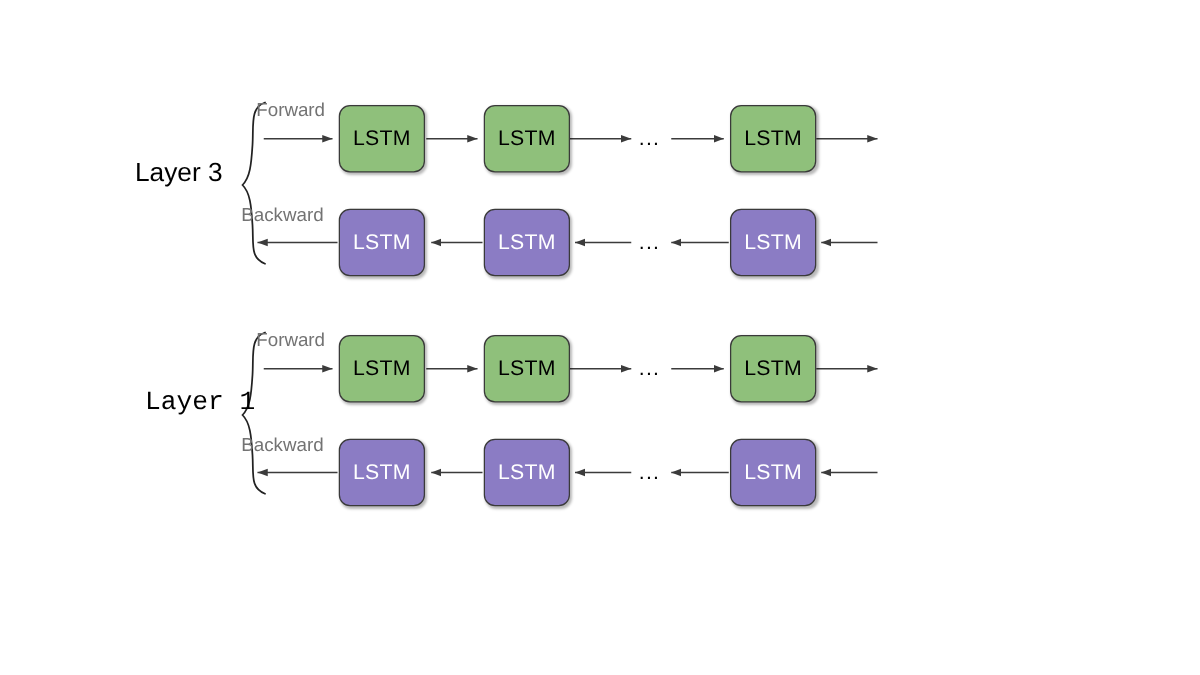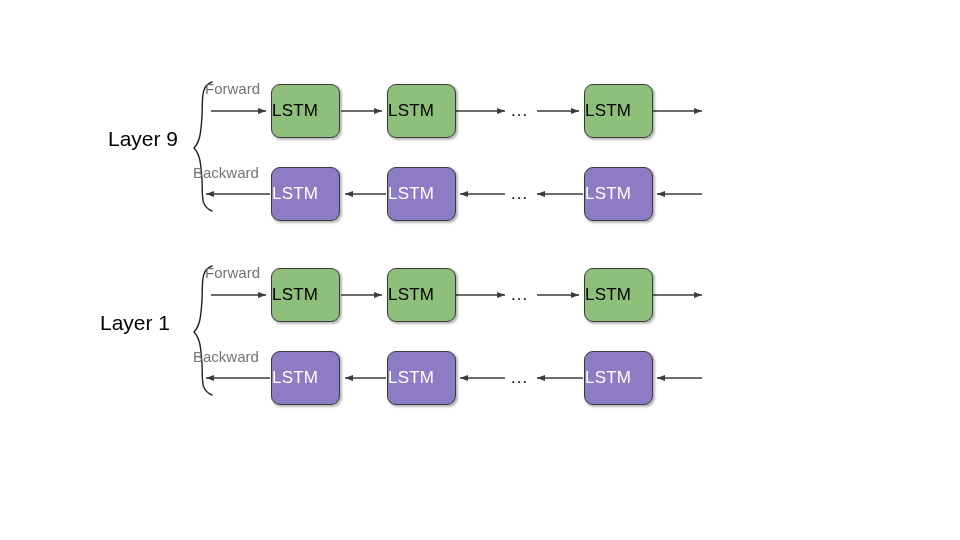--- a/index.html
+++ b/index.html
@@ -22,20 +22,21 @@
     width: 960px;
     height: 540px;
   }
   .lstm-box {
     position: absolute;
     box-sizing: border-box;
     border: 1.3px solid #3a3a3a;
     border-radius: 9px;
     display: flex;
     align-items: center;
+    justify-content: center;
     font-size: 17px;
     letter-spacing: 0.2px;
     box-shadow: 1.5px 1.5px 2.2px rgba(0,0,0,0.28);
   }
   .lstm-box.forward {
     background: #8FC07B;
     color: #000000;
   }
   .lstm-box.backward {
     background: #8B7CC4;
@@ -114,21 +115,21 @@
              C 200 154, 201 164, 202 180
              C 203 196, 200 206, 212 211" stroke="#222222" stroke-width="1.4" fill="none" stroke-linecap="round"></path>
 
     <path d="M 212 266
              C 200 270, 203 284, 202 300
              C 201 316, 200 326, 194 332
              C 200 338, 201 348, 202 364
              C 203 380, 200 390, 212 395" stroke="#222222" stroke-width="1.4" fill="none" stroke-linecap="round"></path>
   </svg>
 
-  <div class="layer-label" style="left: 108px; top: 127px;">Layer 9</div>
+  <div class="layer-label" style="left: 108px; top: 127px;">Layer 3</div>
 
   <div class="dir-label" style="left: 205px; top: 79.5px;">Forward</div>
 
   <div class="dir-label" style="left: 193px; top: 163.5px;">Backward</div>
 
   <div class="lstm-box forward" style="left:271px; top:84px; width:69px; height:54px;">
     <span>LSTM</span>
   </div>
   <div class="lstm-box forward" style="left:387px; top:84px; width:69px; height:54px;">
     <span>LSTM</span>
@@ -142,21 +143,21 @@
     <span>LSTM</span>
   </div>
   <div class="lstm-box backward" style="left:387px; top:167px; width:69px; height:54px;">
     <span>LSTM</span>
   </div>
   <div class="lstm-box backward" style="left:584px; top:167px; width:69px; height:54px;">
     <span>LSTM</span>
   </div>
   <div class="ellipsis" style="left: 511px; top: 184px;">...</div>
 
-  <div class="layer-label" style="left: 100px; top: 311px;">Layer 1</div>
+  <div class="layer-label" style="left: 116px; top: 311px; font-family: Liberation Mono, monospace;">Layer 1</div>
 
   <div class="dir-label" style="left: 205px; top: 263.5px;">Forward</div>
 
   <div class="dir-label" style="left: 193px; top: 347.5px;">Backward</div>
 
   <div class="lstm-box forward" style="left:271px; top:268px; width:69px; height:54px;">
     <span>LSTM</span>
   </div>
   <div class="lstm-box forward" style="left:387px; top:268px; width:69px; height:54px;">
     <span>LSTM</span>

